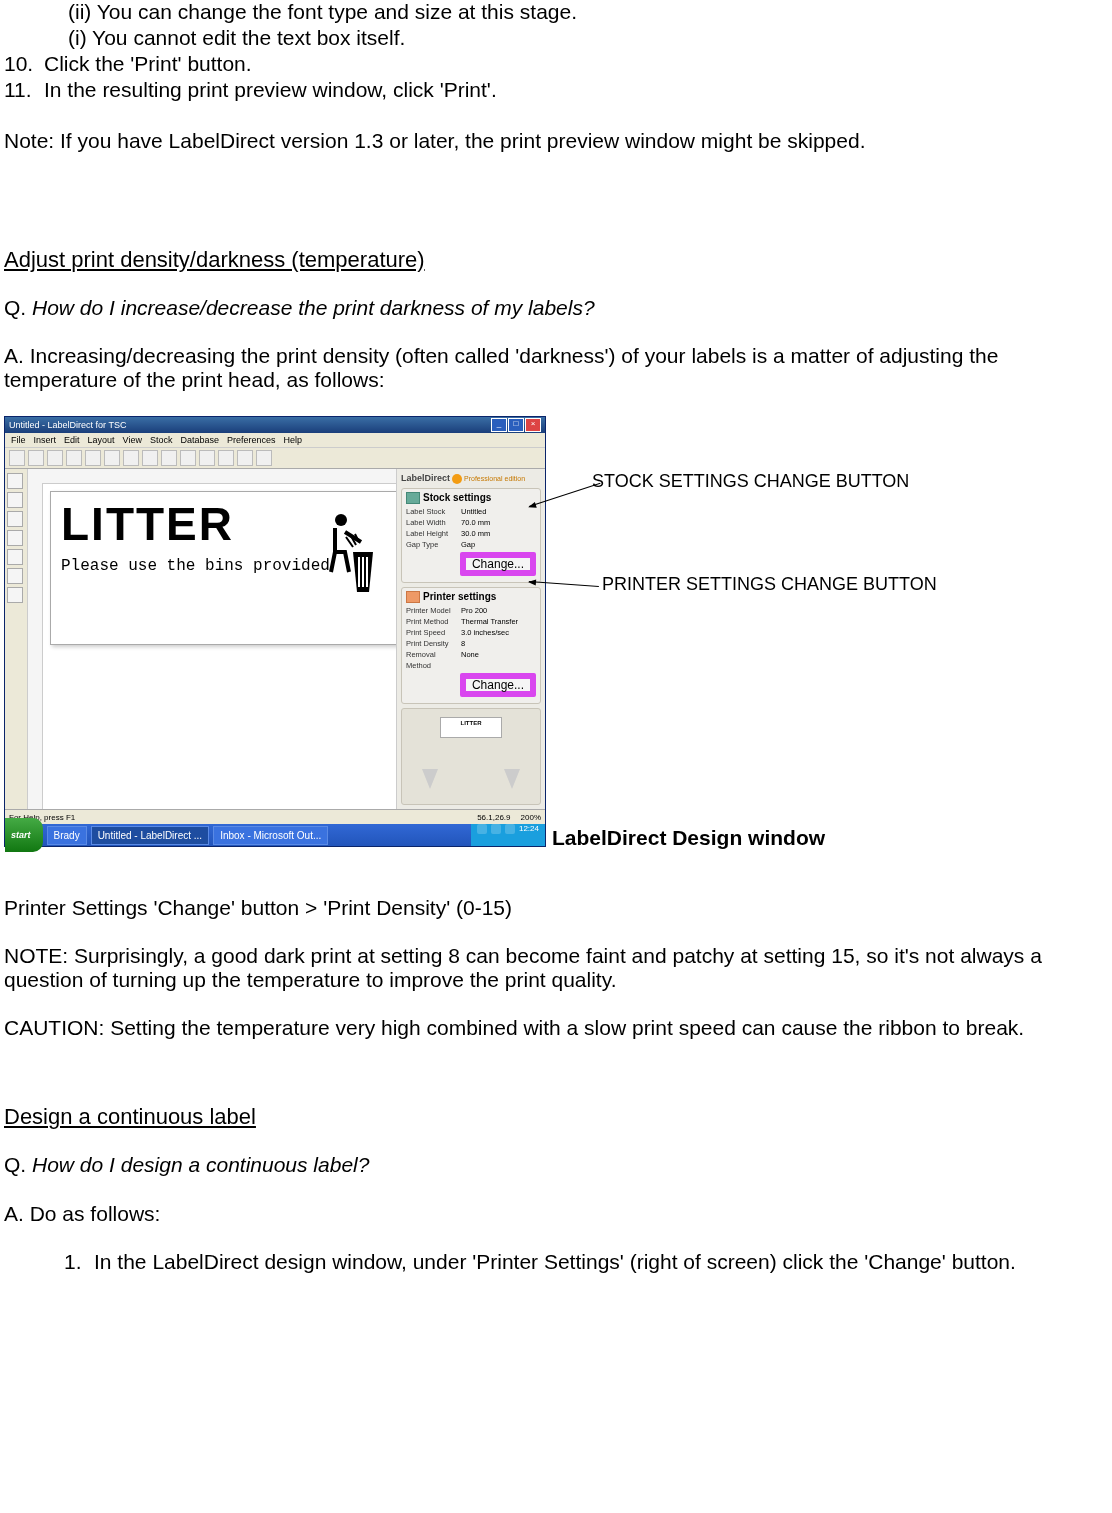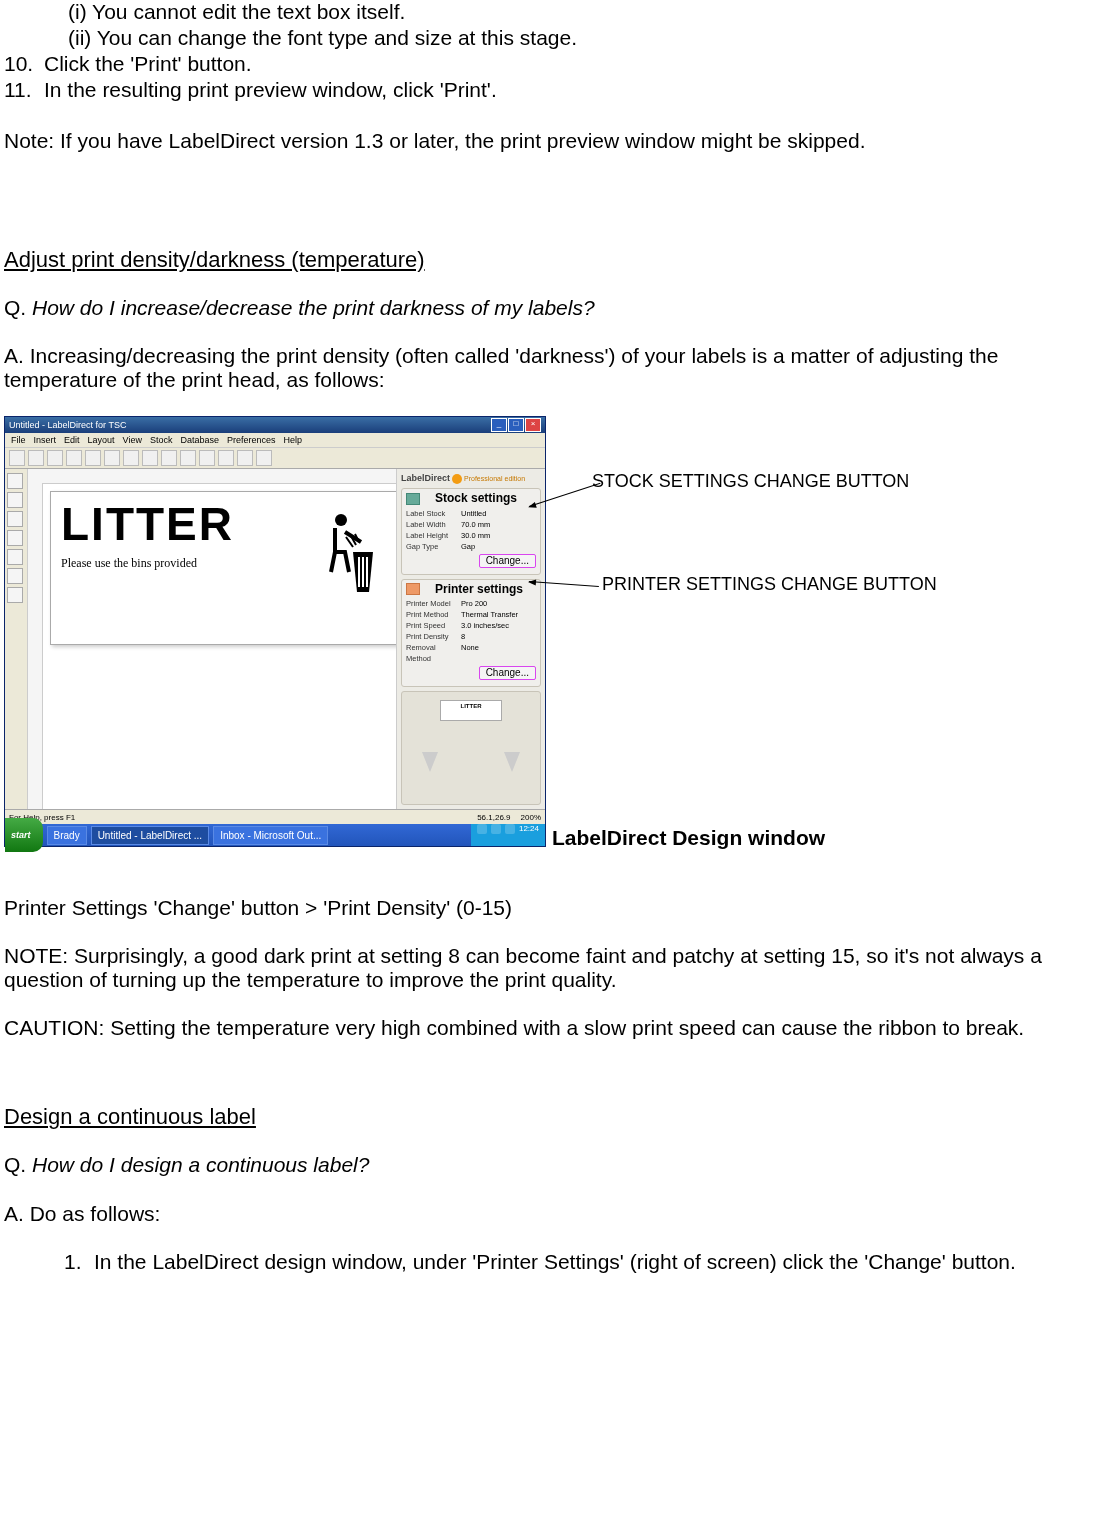--- a/index.html
+++ b/index.html
@@ -98,21 +98,21 @@
     left: 22px;
     top: 22px;
     width: 330px;
     height: 140px;
     background: #fff;
     border: 1px solid #aaa;
     box-shadow: 2px 2px 4px rgba(0,0,0,0.2);
     padding: 6px 10px;
   }
   .litter-title { font-family: Arial; font-size: 46px; font-weight: bold; letter-spacing: 2px; }
-  .litter-sub { font-family: Liberation Serif, serif; font-size: 12px; margin-top: 6px; }
+  .litter-sub { font-family: Liberation Mono, monospace; font-size: 16px; margin-top: 6px; }
   .litter-icon {
     position: absolute;
     right: 20px; top: 20px;
     width: 60px; height: 90px;
   }
   .right-panel {
     width: 140px;
     background: #ecebe5;
     border-left: 1px solid #ccc;
     padding: 4px;
@@ -124,35 +124,35 @@
   .brand-label { color: #444; font-weight: bold; }
   .brand-dot { width: 10px; height: 10px; background: #f39c12; border-radius: 50%; }
   .brand-edition { color: #c67800; font-size: 7px; }
   .panel-box {
     background: #f0efec;
     border: 1px solid #c8c4b8;
     border-radius: 3px;
     padding: 3px 4px 6px 4px;
     font-size: 8px;
   }
-  .panel-header { display: flex; align-items: center; gap: 15px; font-weight: bold; margin-bottom: 2px; font-size: 12px; }
+  .panel-header { display: flex; align-items: center; gap: 3px; font-weight: bold; margin-bottom: 2px; font-size: 10px; }
   .panel-icon { width: 12px; height: 10px; background: #6a9; border: 1px solid #487; }
   .kv-row { display: flex; font-size: 7.5px; line-height: 11px; }
   .kv-key { width: 55px; color: #333; }
   .kv-val { color: #000; }
   .change-btn {
     margin-left: auto;
     display: block;
     margin-top: 2px;
-    font-size: 10px;
+    font-size: 12px;
     padding: 0 6px;
     height: 12px;
     line-height: 12px;
     background: #f5f5f5;
-    border: 1px solid #d946ef;
+    border: 6px solid #d946ef;
     border-radius: 2px;
     width: fit-content;
     float: right;
   }
   .preview-box {
     background: #e4e2d8;
     border: 1px solid #c8c4b8;
     border-radius: 3px;
     flex: 1;
     position: relative;
@@ -203,22 +203,22 @@
     border-bottom: 3.5px solid transparent;
   }
   .annot-text { position: absolute; white-space: nowrap; }
 </style>
 </head>
 <body>
 
 <div class="page">
 
   <div class="indent-1">
+    <div class="para-tight">(ii) You can change the font type and size at this  stage.</div>
     <div class="para-tight">(i) You cannot edit the text box itself.</div>
-    <div class="para-tight">(ii) You can change the font type and size at this  stage.</div>
   </div>
   <ol class="numbered indent-2">
     <li class="li-row">
       <span class="li-num">10.</span>
       <span class="li-body">Click the 'Print' button.</span>
     </li>
     <li class="li-row">
       <span class="li-num">11.</span>
       <span class="li-body">In the resulting print preview window, click  'Print'.</span>
     </li>

